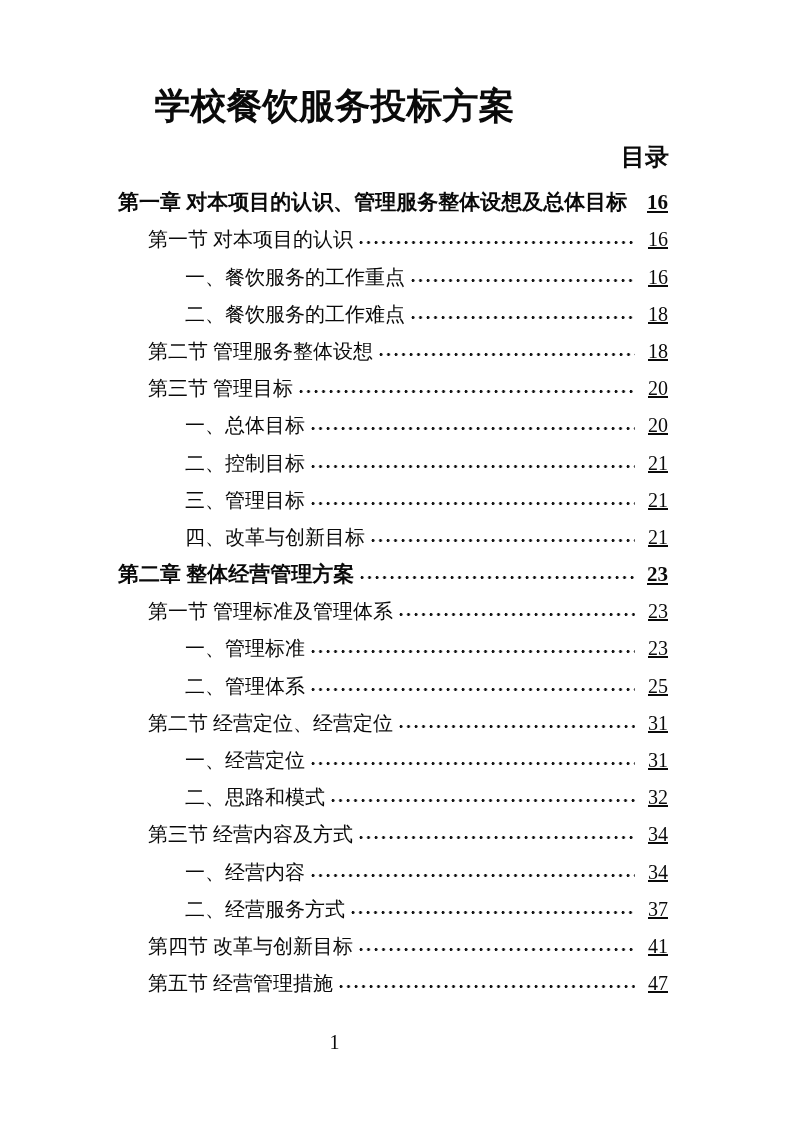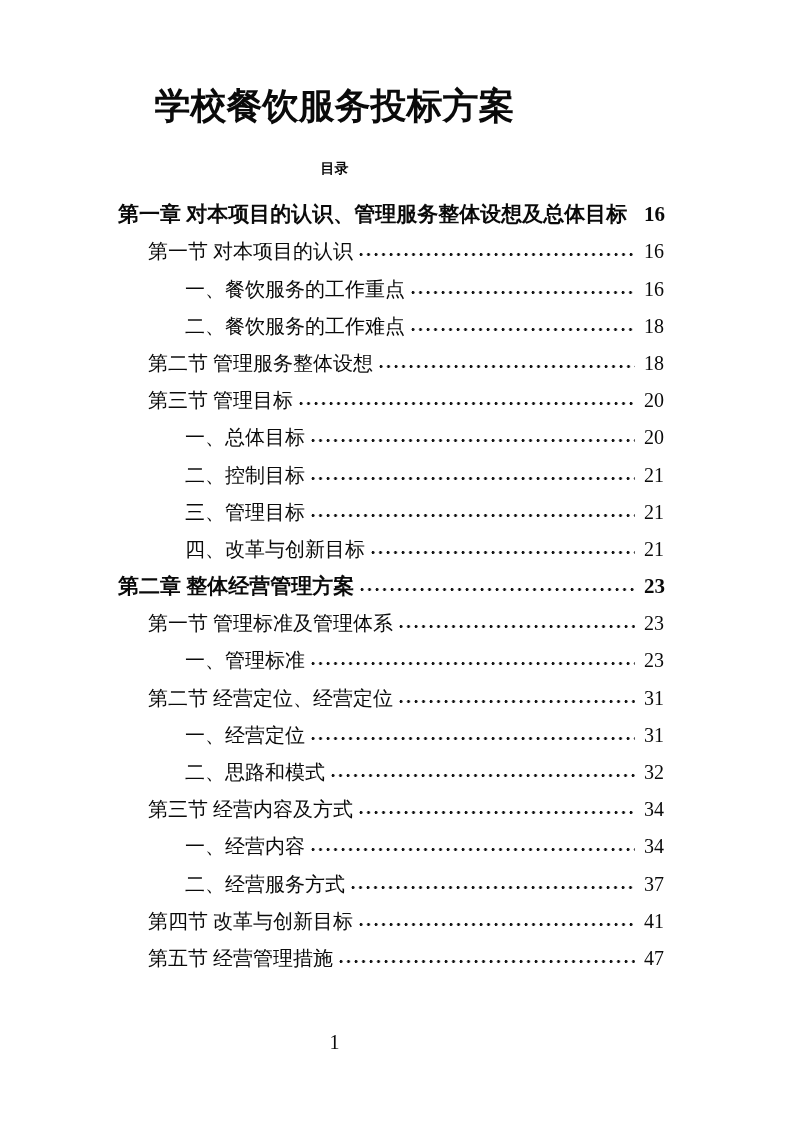--- a/index.html
+++ b/index.html
@@ -17,46 +17,47 @@
     overflow: hidden;
   }
   .doc-title {
     font-size: 36px;
     line-height: 44px;
     font-weight: 700;
     text-align: center;
     letter-spacing: 0px;
   }
   .toc-heading {
-    margin-top: 28px;
-    font-size: 14px;
+    margin-top: 16px;
+    font-size: 24px;
     line-height: 26px;
     font-weight: 700;
-    text-align: center;
+    text-align: right;
   }
   .toc-list {
     margin: 13px 16px 0 118px;
     width: 550px;
   }
   .toc-row {
     display: flex;
     align-items: flex-end;
     height: 37.2px;
     font-size: 20px;
   }
   .toc-row .toc-text,
   .toc-row .toc-page {
     white-space: nowrap;
     padding-bottom: 7px;
     line-height: 22px;
   }
   .toc-row .toc-page {
     min-width: 24px;
-    text-align: left;
+    text-align: right;
     flex: 0 0 auto;
+    text-decoration: underline;
   }
   .lvl-chapter { font-weight: 700; font-size: 21px; }
   .lvl-section .toc-text { padding-left: 30px; }
   .lvl-item    .toc-text { padding-left: 67px; }
   .dots {
     flex: 1 1 auto;
     height: 7px;
     align-self: flex-end;
     margin: 0 9px 11px 6px;
     background-image: radial-gradient(circle at 2px 3.5px, #101010 1.15px, rgba(0,0,0,0) 1.8px);
@@ -143,20 +144,25 @@
       <div class="toc-row lvl-section">
         <span class="toc-text">第一节 管理标准及管理体系</span>
         <span class="dots"></span>
         <span class="toc-page">23</span>
       </div>
       <div class="toc-row lvl-item">
         <span class="toc-text">一、管理标准</span>
         <span class="dots"></span>
         <span class="toc-page">23</span>
       </div>
+      <div class="toc-row lvl-item">
+        <span class="toc-text">二、管理体系</span>
+        <span class="dots"></span>
+        <span class="toc-page">25</span>
+      </div>
       <div class="toc-row lvl-section">
         <span class="toc-text">第二节 经营定位、经营定位</span>
         <span class="dots"></span>
         <span class="toc-page">31</span>
       </div>
       <div class="toc-row lvl-item">
         <span class="toc-text">一、经营定位</span>
         <span class="dots"></span>
         <span class="toc-page">31</span>
       </div>

